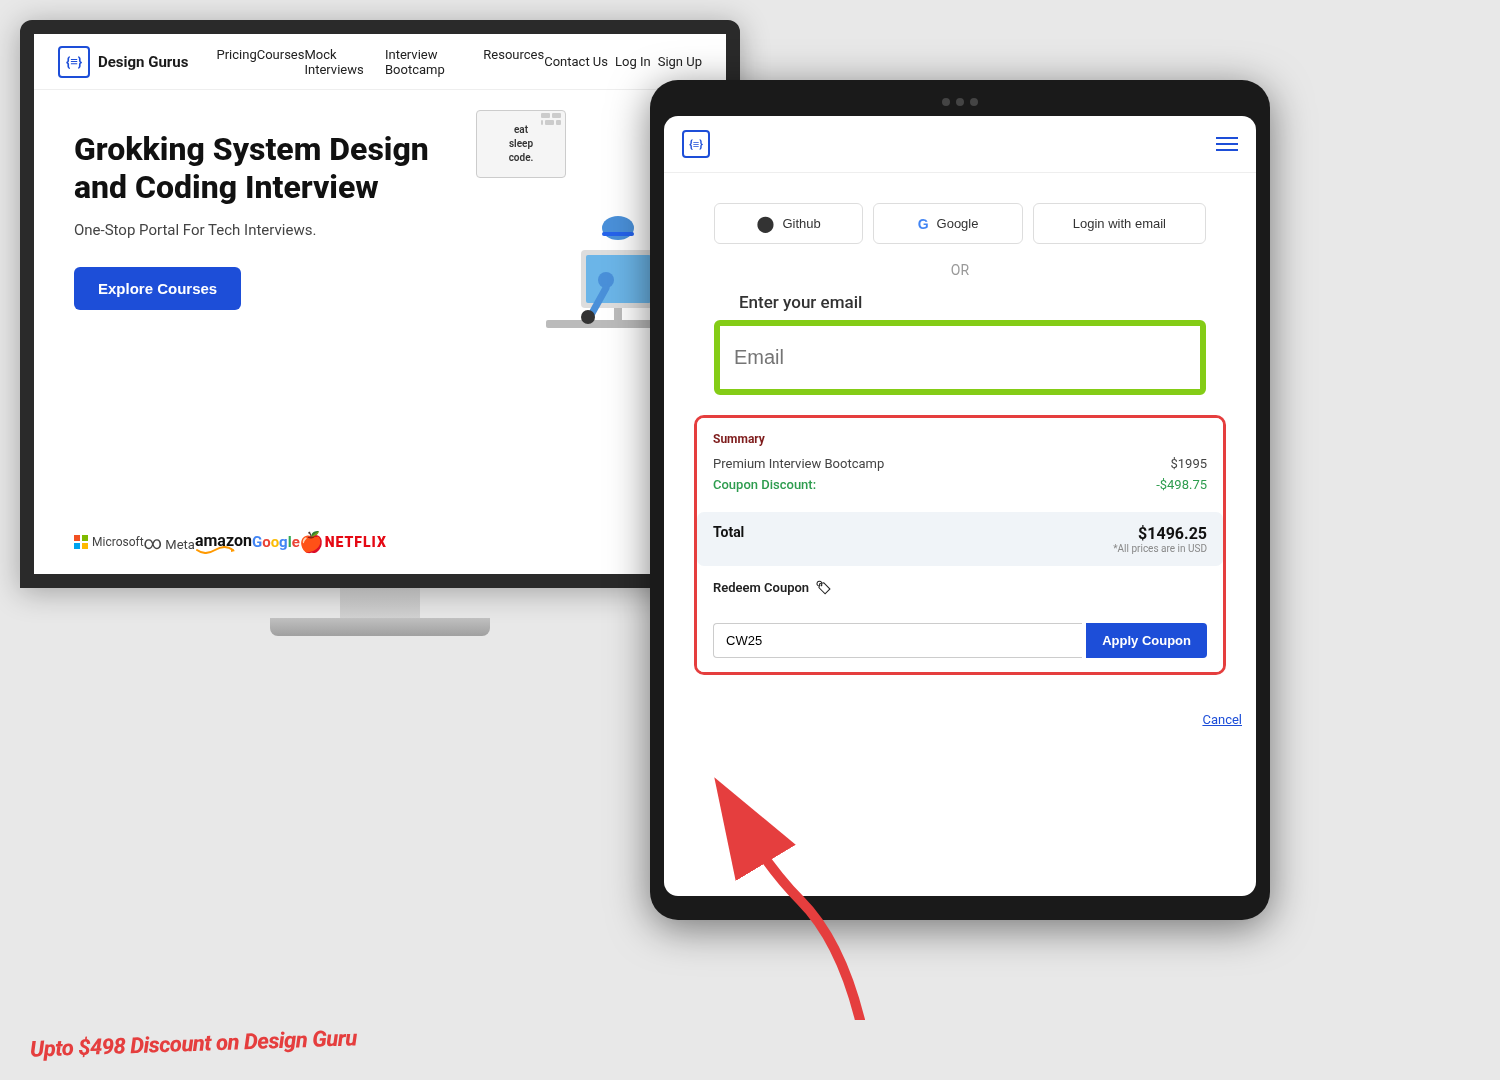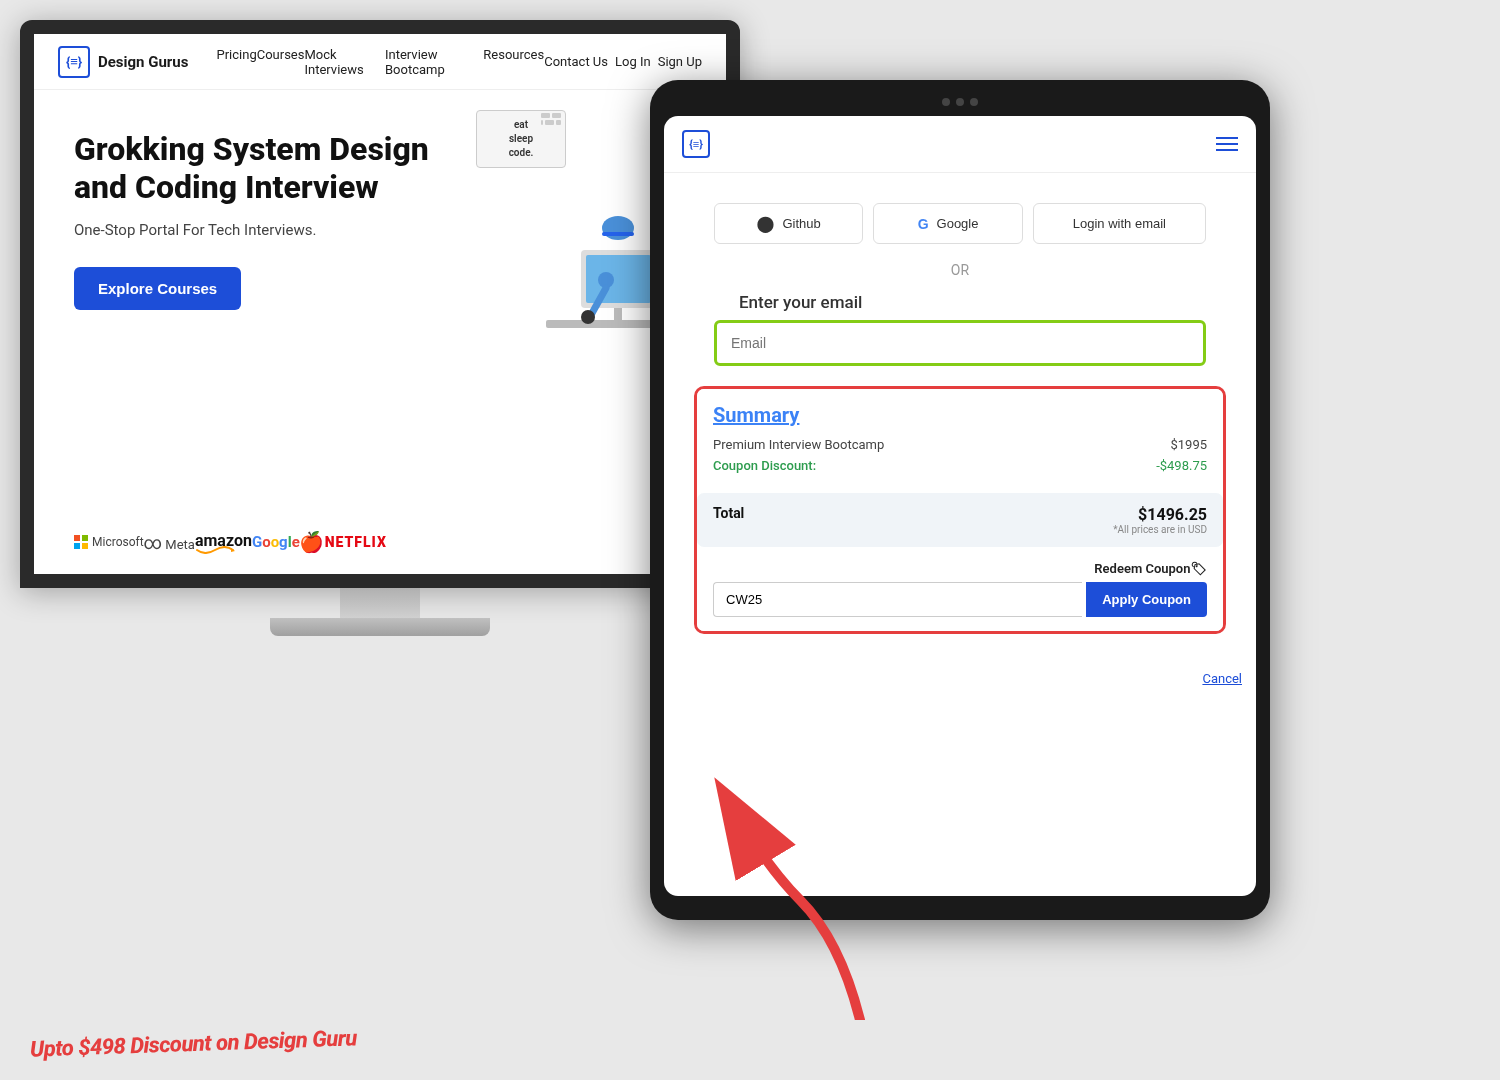--- a/index.html
+++ b/index.html
@@ -108,21 +108,21 @@
       font-weight: 600;
       cursor: pointer;
     }
 
     
     .code-card {
       position: absolute;
       right: 160px;
       top: 20px;
       width: 90px;
-      height: 58px;
+      height: 68px;
       background: #f5f5f5;
       border: 1px solid #ccc;
       border-radius: 4px;
       display: flex;
       align-items: center;
       justify-content: center;
       flex-direction: column;
       font-size: 10px;
       color: #333;
       font-weight: 600;
@@ -257,24 +257,24 @@
     }
     .email-label {
       font-size: 17px;
       color: #333;
       margin-bottom: 8px;
       font-weight: 500;
       padding-left: 25px;
     }
     .email-input {
       width: 100%;
-      padding: 12px 14px;
-      border: 3px solid #84cc16;
+      padding: 20px 14px;
+      border: 6px solid #84cc16;
       border-radius: 6px;
-      font-size: 14px;
+      font-size: 20px;
       color: #999;
     }
 
     
     .payment-section {
       margin: 20px 30px;
       border: 3px solid #e53e3e;
       border-radius: 10px;
       overflow: hidden;
     }
@@ -289,25 +289,24 @@
       border: none;
       cursor: pointer;
       text-align: center;
     }
 
     .summary-section {
       padding: 14px 16px;
       background: #fff;
     }
     .summary-title {
-      font-size: 20px;
+      font-size: 12px;
       font-weight: 700;
-      color: #3b82f6;
+      color: #7f1d1d;
       margin-bottom: 10px;
-      text-decoration: underline;
     }
     .summary-row {
       display: flex;
       justify-content: space-between;
       font-size: 13px;
       color: #444;
       margin-bottom: 6px;
     }
     .coupon-discount-label { color: #2d9c4e; font-weight: 500; }
     .coupon-discount-value { color: #2d9c4e; }
@@ -326,24 +325,24 @@
     .total-note { font-size: 10px; color: #888; }
 
     .coupon-section {
       padding: 14px 16px;
       background: #fff;
     }
     .coupon-label {
       font-size: 13px;
       font-weight: 600;
       color: #222;
-      margin-bottom: 6px;
-      display: flex;
-      align-items: center;
-      justify-content: flex-end;
+      margin-bottom: 28px;
+      display: flex;
+      align-items: center;
+      gap: 6px;
     }
     .coupon-row {
       display: flex;
       gap: 4px;
     }
     .coupon-input {
       flex: 1;
       padding: 9px 12px;
       border: 1px solid #ccc;
       border-right: none;

